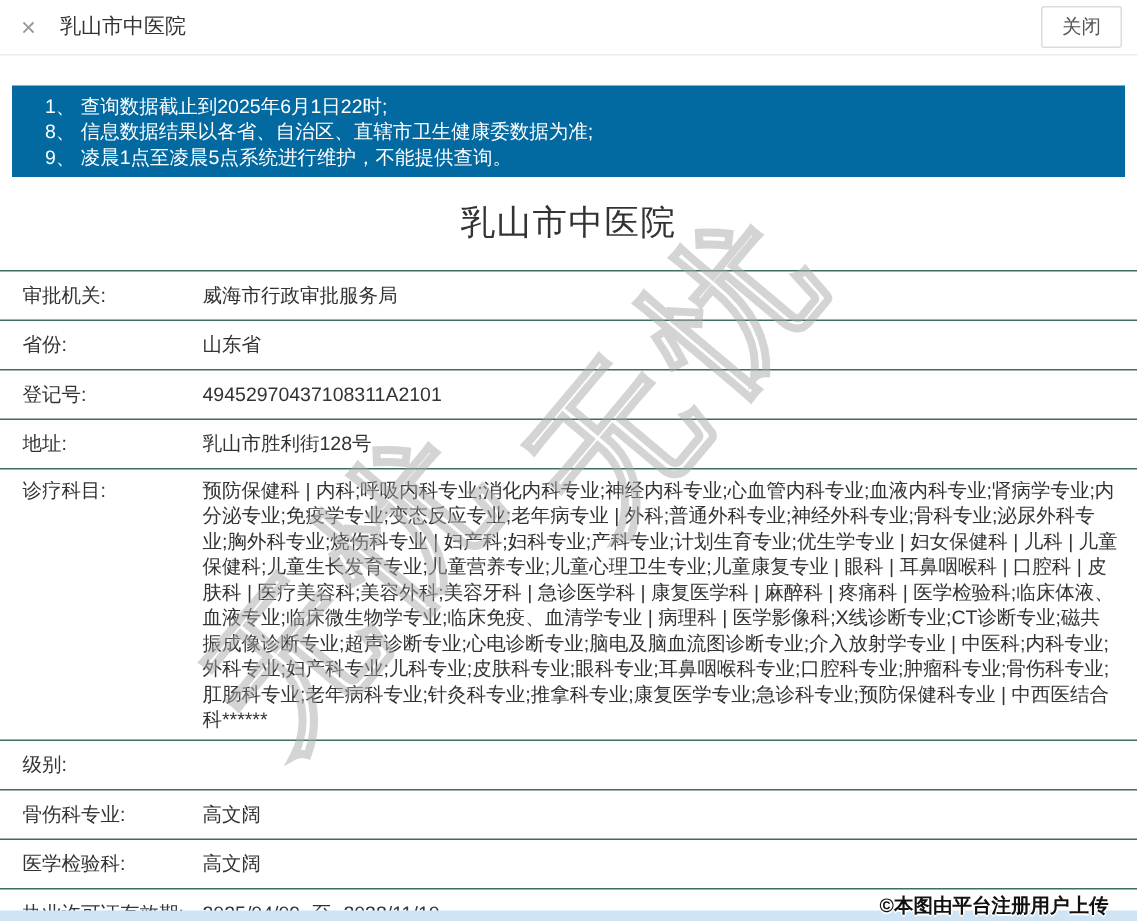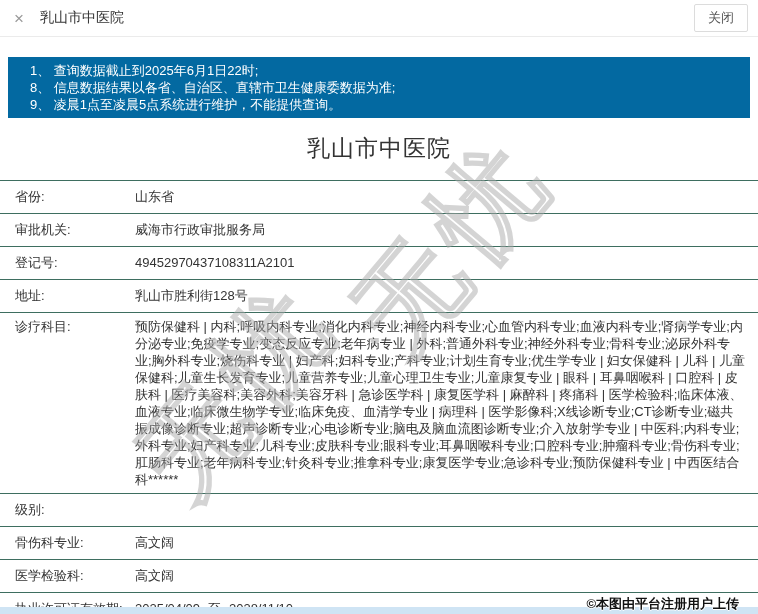--- a/index.html
+++ b/index.html
@@ -128,26 +128,26 @@
 <div class="notice">
   <div class="n-line">1、 查询数据截止到2025年6月1日22时;</div>
   <div class="n-line">8、 信息数据结果以各省、自治区、直辖市卫生健康委数据为准;</div>
   <div class="n-line">9、 凌晨1点至凌晨5点系统进行维护，不能提供查询。</div>
 </div>
 
 <div class="hospital-title">乳山市中医院</div>
 
 <div class="info-table">
   <div class="info-row">
+    <div class="lbl">审批机关:</div>
+    <div class="val">威海市行政审批服务局</div>
+  </div>
+  <div class="info-row">
     <div class="lbl">省份:</div>
     <div class="val">山东省</div>
-  </div>
-  <div class="info-row">
-    <div class="lbl">审批机关:</div>
-    <div class="val">威海市行政审批服务局</div>
   </div>
   <div class="info-row">
     <div class="lbl">登记号:</div>
     <div class="val">49452970437108311A2101</div>
   </div>
   <div class="info-row">
     <div class="lbl">地址:</div>
     <div class="val">乳山市胜利街128号</div>
   </div>
   <div class="info-row long">

